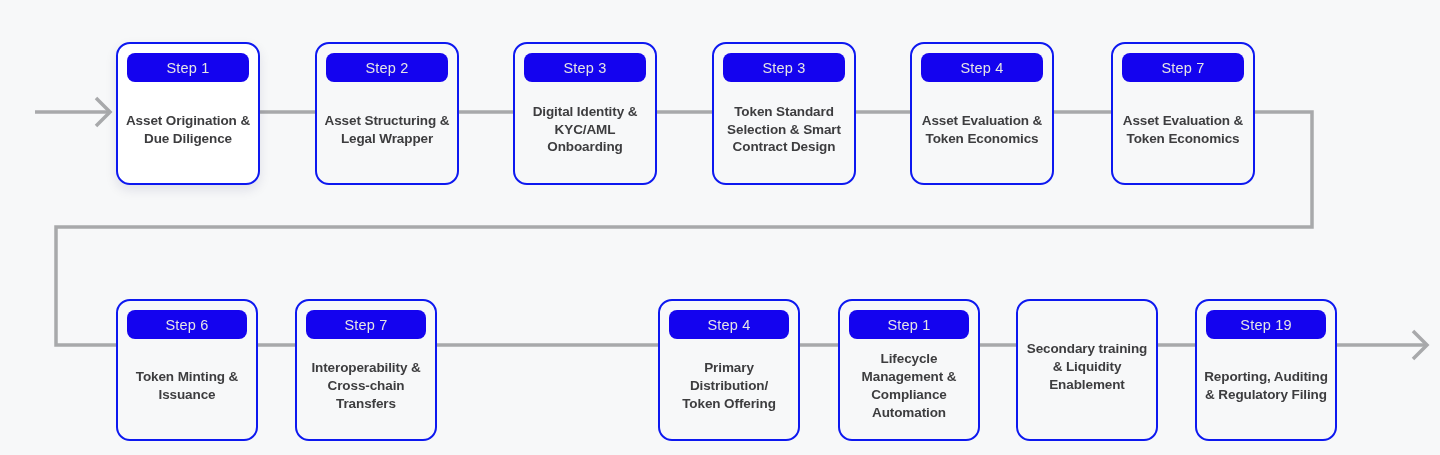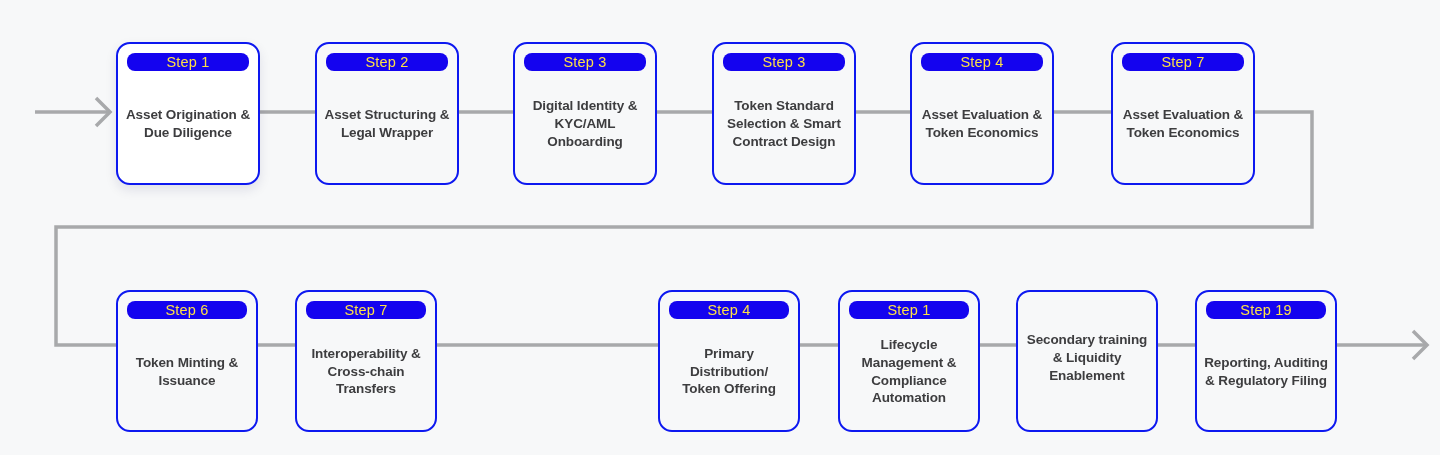--- a/index.html
+++ b/index.html
@@ -15,29 +15,29 @@
   .card{
     position:absolute;
     box-sizing:border-box;
     width:144px;
     border:2px solid #0d18f0;
     border-radius:14px;
     background:#f7f8f9;
     display:flex;flex-direction:column;
   }
   .card.row-top{top:42px;height:143px;}
-  .card.row-bottom{top:290px;height:142px;width:142px;}
+  .card.row-bottom{top:299px;height:142px;width:142px;}
   .card.highlight{background:#ffffff;box-shadow:0 5px 12px rgba(20,20,80,0.10);}
 
   .pill{
-    height:18px;
+    height:29px;
     margin:9px 9px 0 9px;
     border-radius:8px;
     background:#1403ef;
-    color:#fde047;
+    color:#e5e5e5;
     display:flex;align-items:center;justify-content:center;
     font-size:14.5px;font-weight:500;letter-spacing:.2px;
   }
   .title{
     flex:1;
     display:flex;align-items:center;justify-content:center;
     text-align:center;
     padding:0 4px 6px 4px;
     font-size:13.5px;font-weight:700;
     color:#3d3d3f;

